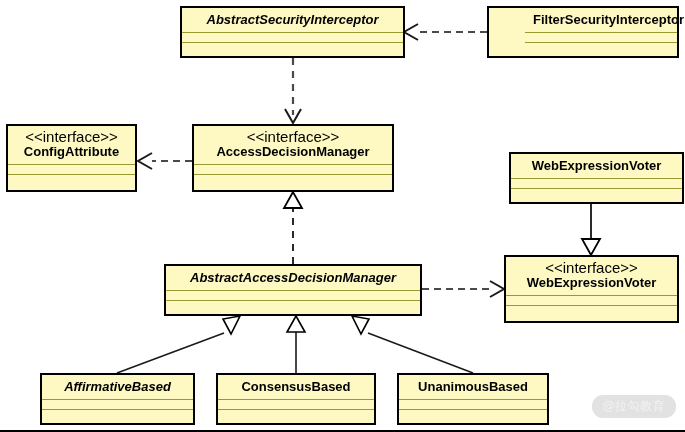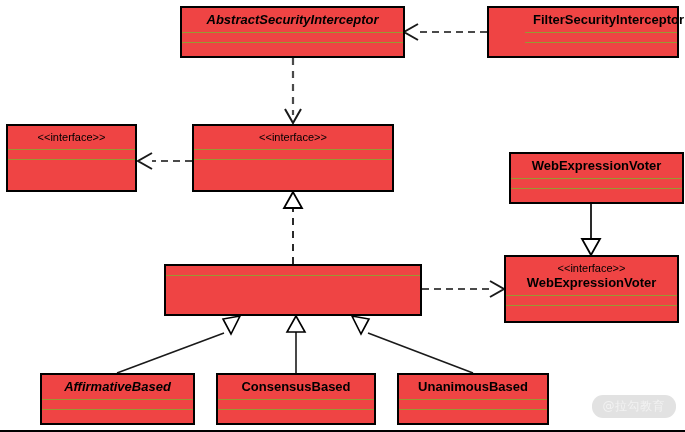--- a/index.html
+++ b/index.html
@@ -22,21 +22,21 @@
   #svg-layer {
     position: absolute;
     left: 0;
     top: 0;
     width: 685px;
     height: 432px;
   }
   .uml-class {
     position: absolute;
     box-sizing: border-box;
-    background: #ef4444;
+    background: #fef9c3;
     border: 2px solid #000000;
     z-index: 5;
   }
   .uml-title {
     box-sizing: border-box;
     padding: 4px 8px 5px 8px;
     text-align: center;
     color: #000000;
     font-size: 13px;
     font-weight: bold;
@@ -44,21 +44,21 @@
     border-bottom: 1px solid #999933;
     white-space: nowrap;
   }
   .uml-title.abstract {
     font-style: italic;
   }
   .stereotype {
     display: block;
     font-weight: normal;
     font-style: normal;
-    font-size: 11px;
+    font-size: 15px;
     line-height: 14px;
   }
   .uml-attrs {
     height: 9px;
     border-bottom: 1px solid #999933;
   }
   .uml-ops {
     height: 9px;
   }
   .watermark {
@@ -144,43 +144,49 @@
       
       <span>FilterSecurityInterceptor</span>
     </div>
     <div class="uml-attrs"></div>
     <div class="uml-ops"></div>
   </div>
 
   <div class="uml-class" id="box-2" style="left: 6px; top: 124px; width: 131px; height: 68px;">
     <div class="uml-title">
       <span class="stereotype">&lt;&lt;interface&gt;&gt;</span>
+      <span>ConfigAttribute</span>
     </div>
     <div class="uml-attrs"></div>
     <div class="uml-ops"></div>
   </div>
 
   <div class="uml-class" id="box-3" style="left: 192px; top: 124px; width: 202px; height: 68px;">
     <div class="uml-title">
       <span class="stereotype">&lt;&lt;interface&gt;&gt;</span>
+      <span>AccessDecisionManager</span>
     </div>
     <div class="uml-attrs"></div>
     <div class="uml-ops"></div>
   </div>
 
   <div class="uml-class" id="box-4" style="left: 509px; top: 152px; width: 175px; height: 52px;">
     <div class="uml-title">
       
       <span>WebExpressionVoter</span>
     </div>
     <div class="uml-attrs"></div>
     <div class="uml-ops"></div>
   </div>
 
   <div class="uml-class" id="box-5" style="left: 164px; top: 264px; width: 258px; height: 52px;">
+    <div class="uml-title abstract">
+      
+      <span>AbstractAccessDecisionManager</span>
+    </div>
     <div class="uml-attrs"></div>
     <div class="uml-ops"></div>
   </div>
 
   <div class="uml-class" id="box-6" style="left: 504px; top: 255px; width: 175px; height: 68px;">
     <div class="uml-title">
       <span class="stereotype">&lt;&lt;interface&gt;&gt;</span>
       <span>WebExpressionVoter</span>
     </div>
     <div class="uml-attrs"></div>

